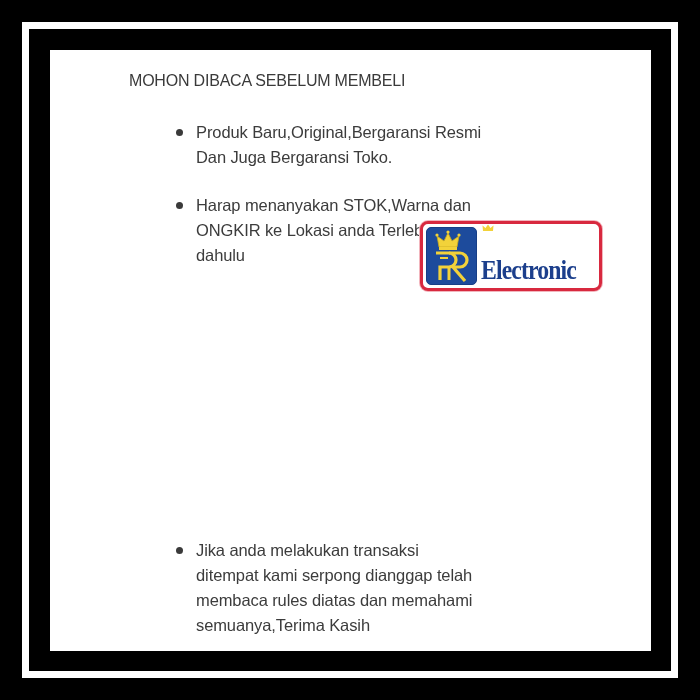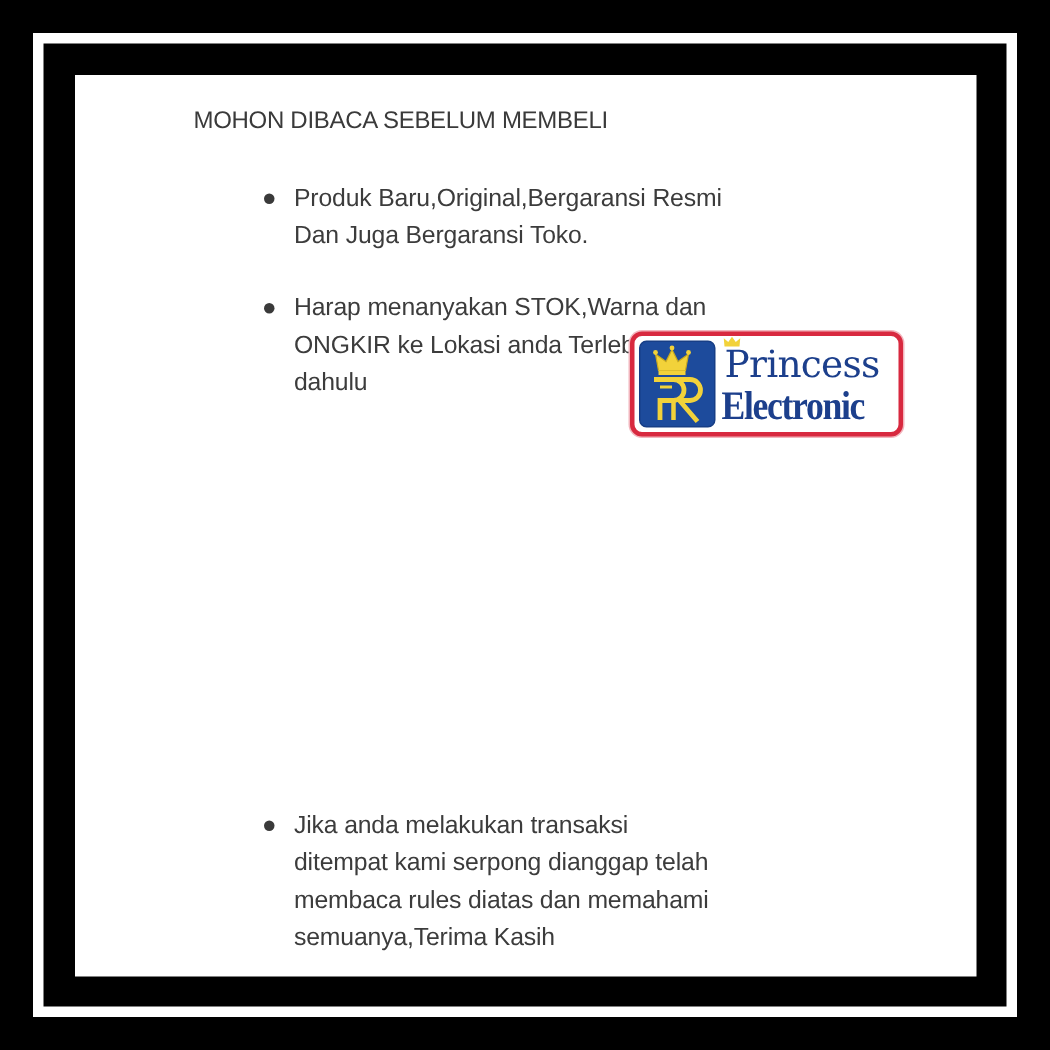--- a/index.html
+++ b/index.html
@@ -94,16 +94,15 @@
 
         <path d="M9 25 H22 A7 7 0 0 1 22 39 H13 V52" fill="none" stroke="#f2d23a" stroke-width="3.2"></path>
         <path d="M13 30 H21" stroke="#f2d23a" stroke-width="2" fill="none"></path>
         <path d="M22 25 H33 A7 7 0 0 1 33 39 H26 L38 53" fill="none" stroke="#f2d23a" stroke-width="3.2"></path>
         <path d="M22 52 V39" stroke="#f2d23a" stroke-width="3" fill="none"></path>
       </svg>
     </div>
     <svg class="mini-crown" width="12" height="8" viewBox="0 0 12 8">
       <path d="M1 7 L0.5 1.5 L3.5 4 L6 0.5 L8.5 4 L11.5 1.5 L11 7 Z" fill="#f2d23a"></path>
     </svg>
-    <div class="logo-name">Princess</div>
     <div class="logo-sub">Electronic</div>
   </div>
 </div>
 
 </body></html>

